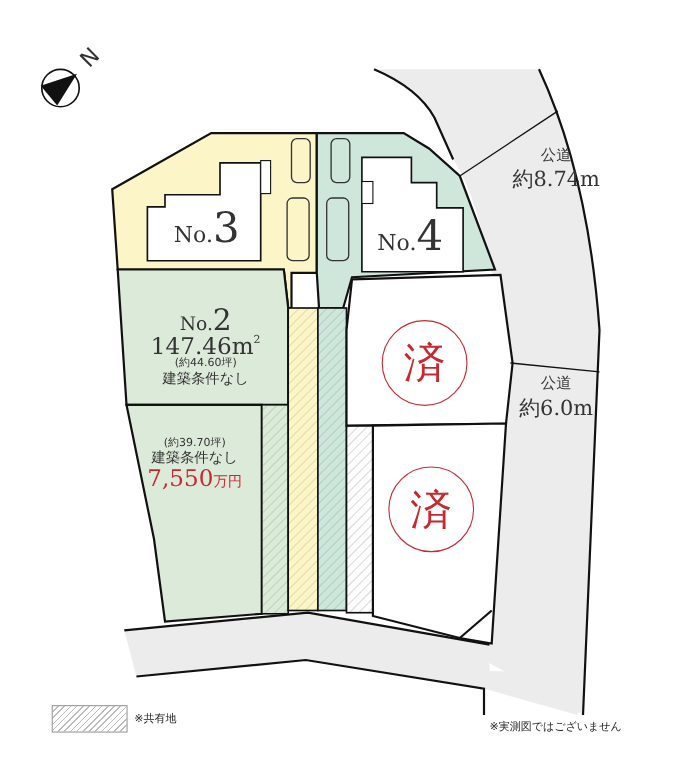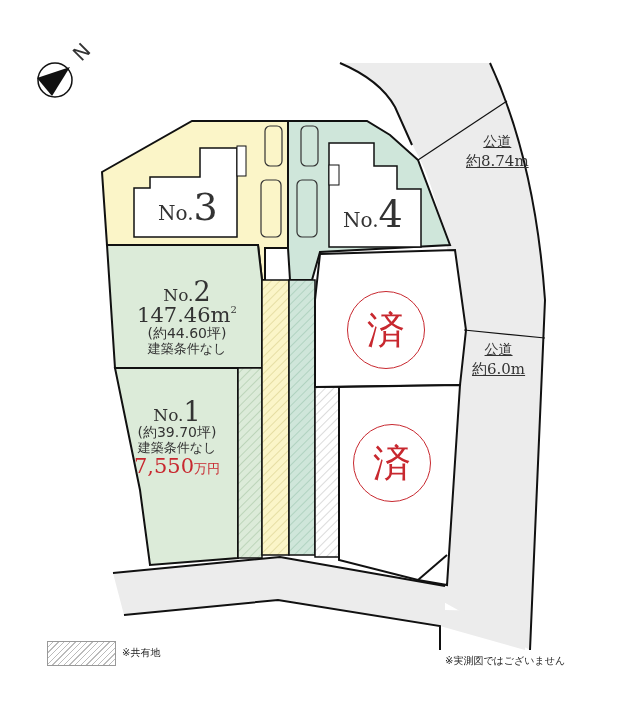--- a/index.html
+++ b/index.html
@@ -4,28 +4,28 @@
 <style>
   html, body { margin: 0; padding: 0; background: #ffffff; }
   body { width: 620px; height: 701px; position: relative; overflow: hidden;
          font-family: "DejaVu Serif", "Liberation Serif", serif; }
   svg { position: absolute; left: 0; top: 0; }
   .lbl { position: absolute; color: #333; text-align: center; line-height: 1; white-space: nowrap; }
   .lot-no { font-size: 17px; }
   .lot-no .num { font-size: 27px; }
   .lot-area { font-size: 21px; }
   .lot-area sup { font-size: 10px; vertical-align: top; }
-  .lot-tsubo { font-size: 14px; font-family: "DejaVu Sans", "Liberation Sans", sans-serif; }
+  .lot-tsubo { font-size: 10px; font-family: "DejaVu Sans", "Liberation Sans", sans-serif; }
   .lot-cond { font-size: 13px; font-family: "DejaVu Sans", "Liberation Sans", sans-serif; margin-top: 2px; }
   .lot-price { font-size: 21px; color: #c8282f; margin-top: 2px; }
   .lot-price .unit { font-size: 13px; font-family: "DejaVu Sans", "Liberation Sans", sans-serif; }
   .big-no { font-size: 20px; }
   .big-no .num { font-size: 38px; }
-  .road { font-size: 14px; font-family: "DejaVu Sans", "Liberation Sans", sans-serif; color: #333; text-align: center; line-height: 1.35; text-decoration: underline; }
-  .road .val { font-family: "DejaVu Serif", "Liberation Serif", serif; font-size: 15px; }
+  .road { font-size: 14px; font-family: "DejaVu Sans", "Liberation Sans", sans-serif; color: #333; text-align: center; line-height: 1.35; }
+  .road .val { font-family: "DejaVu Serif", "Liberation Serif", serif; font-size: 19px; }
   .sold { position: absolute; width: 78px; height: 78px; border: 1.5px solid #c8282f; border-radius: 50%;
           color: #c8282f; font-size: 38px; display: flex; align-items: center; justify-content: center;
           font-family: "DejaVu Sans", "Liberation Sans", sans-serif; box-sizing: border-box; }
   .legend-box { position: absolute; left: 47px; top: 641px; width: 69px; height: 25px; border: 1px solid #999;
           background: repeating-linear-gradient(135deg, #fff 0 3px, #bbb 3px 4px); box-sizing: border-box; }
   .legend-text { position: absolute; left: 122px; top: 646px; font-size: 10px; color: #222;
           font-family: "DejaVu Sans", "Liberation Sans", sans-serif; }
   .note { position: absolute; left: 445px; top: 654px; font-size: 10px; color: #222;
           font-family: "DejaVu Sans", "Liberation Sans", sans-serif; }
 </style>
@@ -111,21 +111,20 @@
 </div>
 
 <div class="lbl" style="left:137px; top:258px; width:100px;margin-top:20px;">
   <div class="lot-no"><span>No.</span><span class="num">2</span></div>
   <div class="lot-area"><span>147.46m</span><sup>2</sup></div>
   <div class="lot-tsubo">(約44.60坪)</div>
   <div class="lot-cond">建築条件なし</div>
 </div>
 
 <div class="lbl" style="left:122px; top:398px; width:110px;">
-  <div class="lot-no"><span>No.</span><span class="num">1</span></div>
   <div class="lot-tsubo">(約39.70坪)</div>
   <div class="lot-cond">建築条件なし</div>
   <div class="lot-price"><span>7,550</span><span class="unit">万円</span></div>
 </div>
 
 <div class="sold" style="left:347px; top:291px;">済</div>
 <div class="sold" style="left:353px; top:424px;">済</div>
 
 <div class="lbl road" style="left:466px; top:132px;">
   <div>公道</div>

